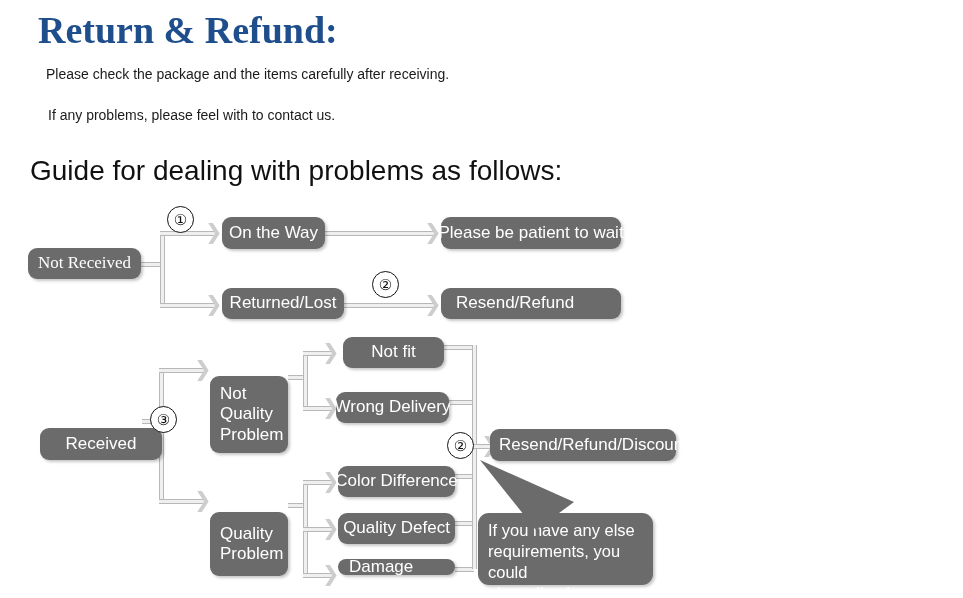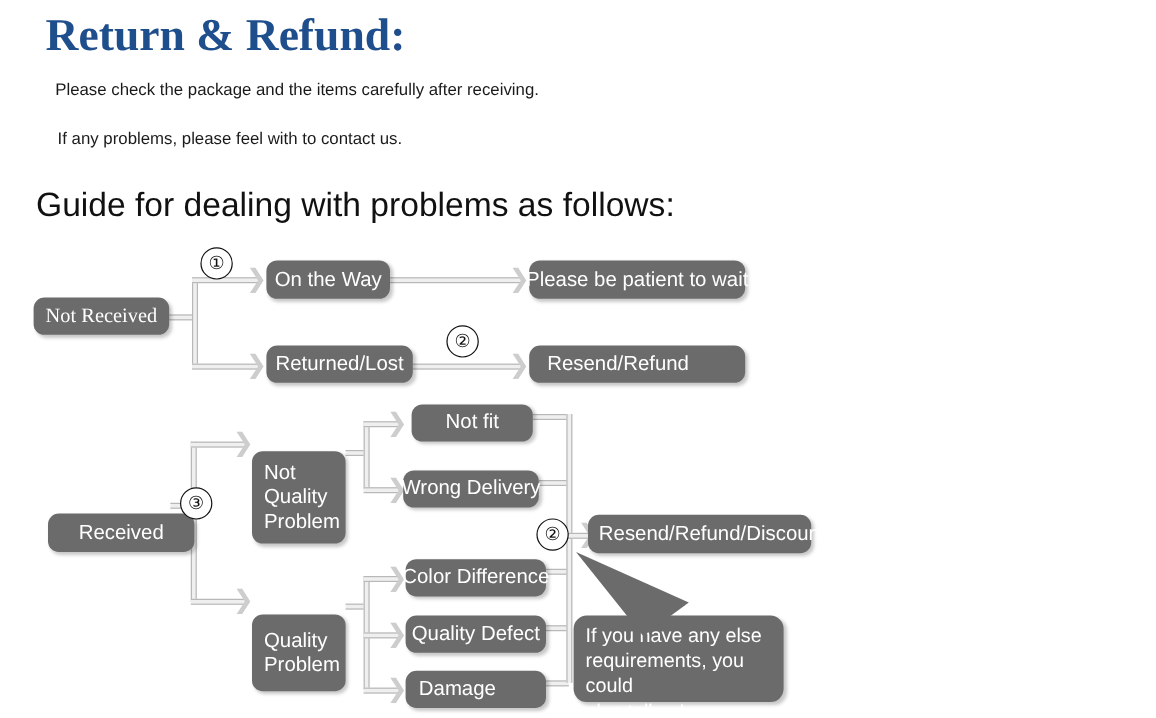--- a/index.html
+++ b/index.html
@@ -170,21 +170,21 @@
   <div class="ln v" style="left:303px;top:480px;height:95px;"></div>
   <div class="ln h" style="left:303px;top:480px;width:30px;"></div>
   <div class="ln h" style="left:303px;top:527px;width:30px;"></div>
   <div class="ln h" style="left:303px;top:573px;width:30px;"></div>
   <div class="arrowhead" style="left:322px;top:471px;">❯</div>
   <div class="arrowhead" style="left:322px;top:518px;">❯</div>
   <div class="arrowhead" style="left:322px;top:564px;">❯</div>
 
   <div class="node center" style="left:338px;top:466px;width:117px;height:31px;">Color Difference</div>
   <div class="node center" style="left:338px;top:513px;width:117px;height:31px;">Quality Defect</div>
-  <div class="node" style="left:338px;top:559px;width:117px;height:31px;padding-left:11px;">Damage</div>
+  <div class="node" style="left:338px;top:559px;width:117px;height:16px;padding-left:11px;">Damage</div>
 
   <div class="ln h" style="left:444px;top:345px;width:30px;"></div>
   <div class="ln h" style="left:449px;top:400px;width:25px;"></div>
   <div class="ln h" style="left:455px;top:474px;width:19px;"></div>
   <div class="ln h" style="left:455px;top:521px;width:19px;"></div>
   <div class="ln h" style="left:455px;top:567px;width:19px;"></div>
   <div class="ln v" style="left:472px;top:345px;height:224px;"></div>
   <div class="ln h" style="left:472px;top:444px;width:18px;"></div>
   <div class="arrowhead" style="left:481px;top:435px;">❯</div>
 

